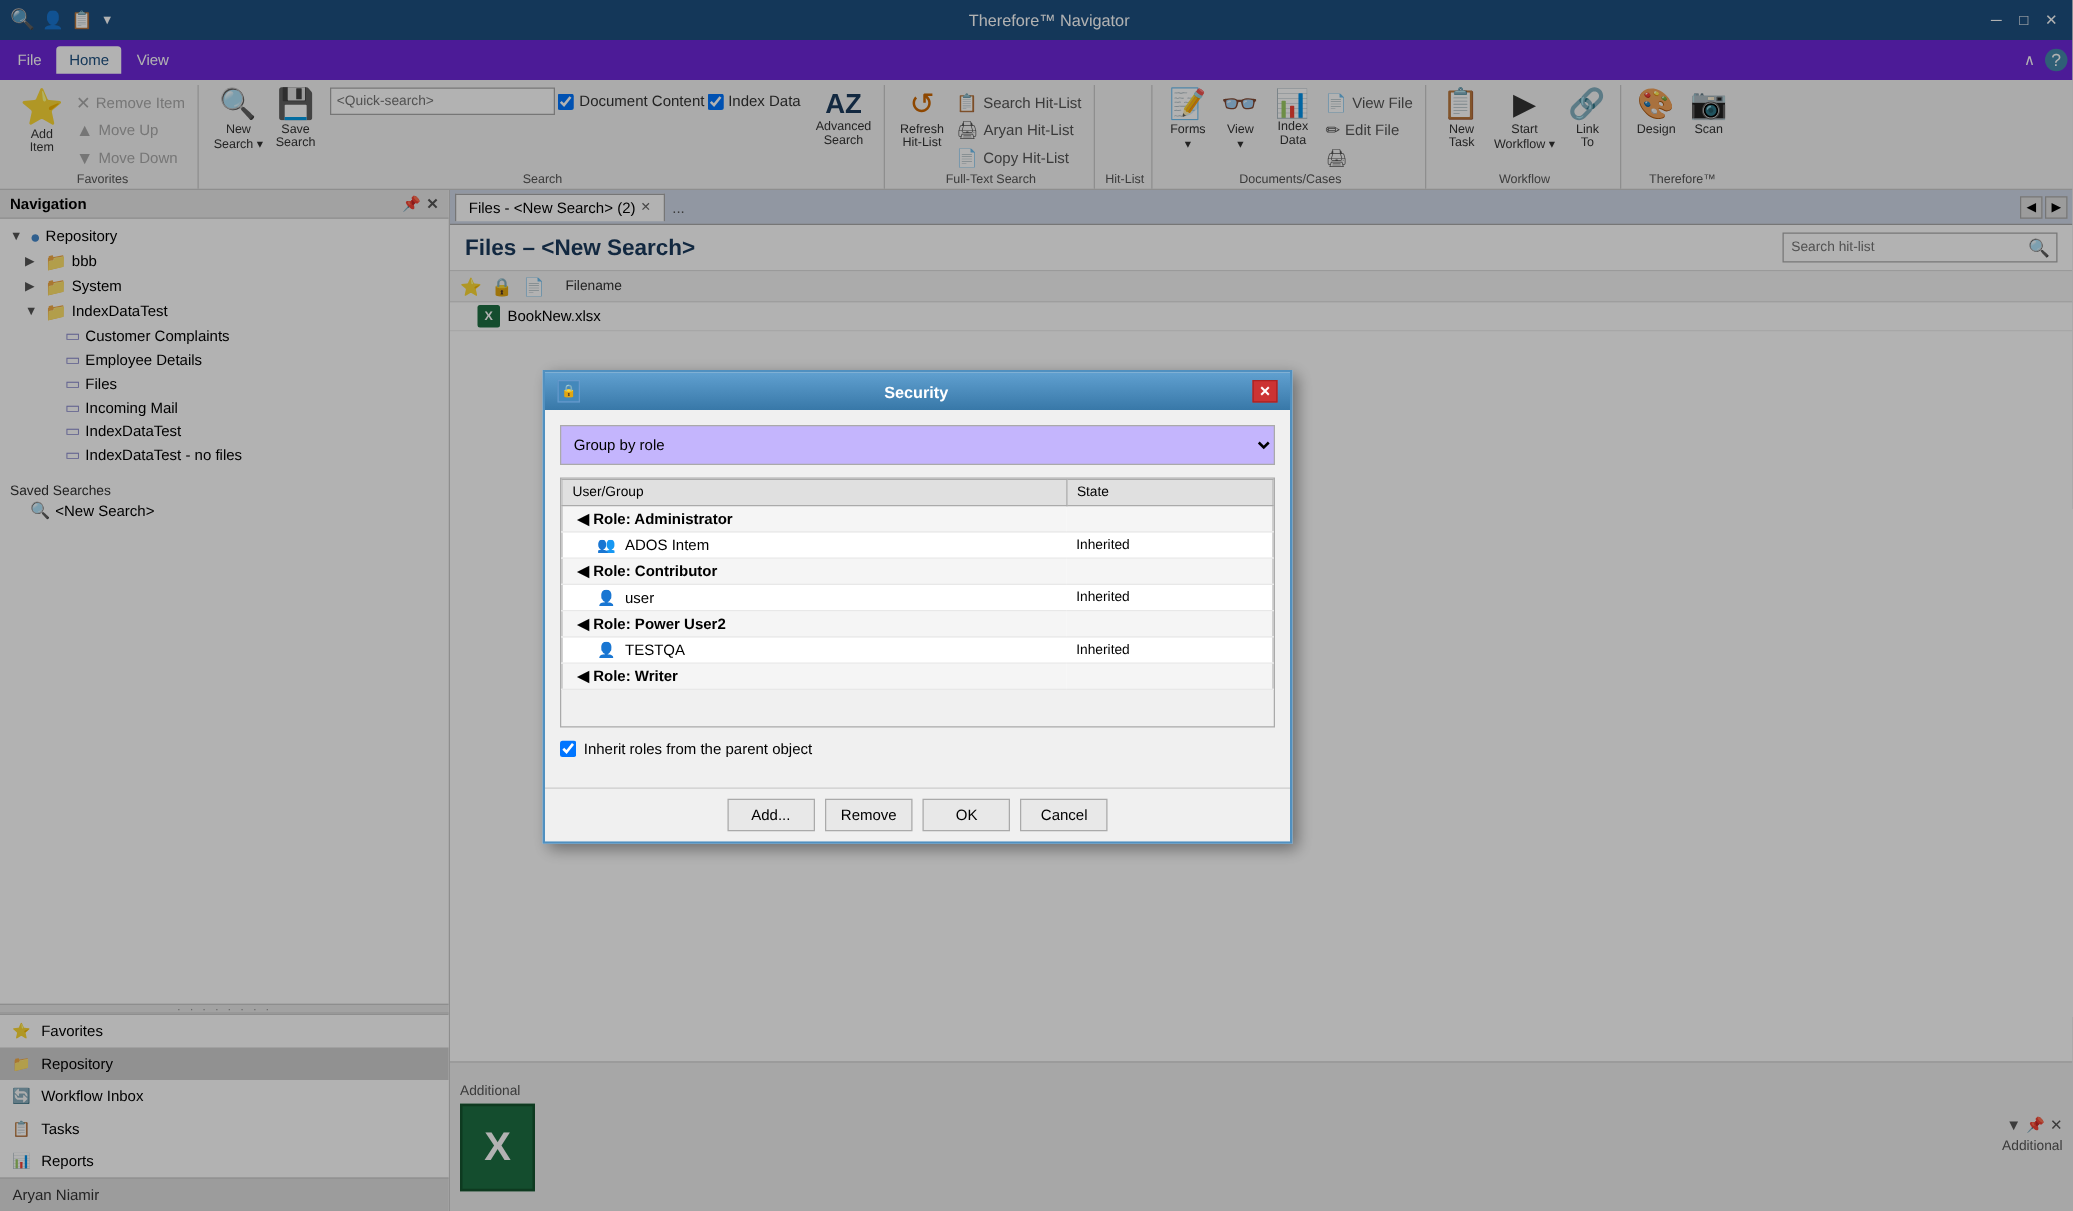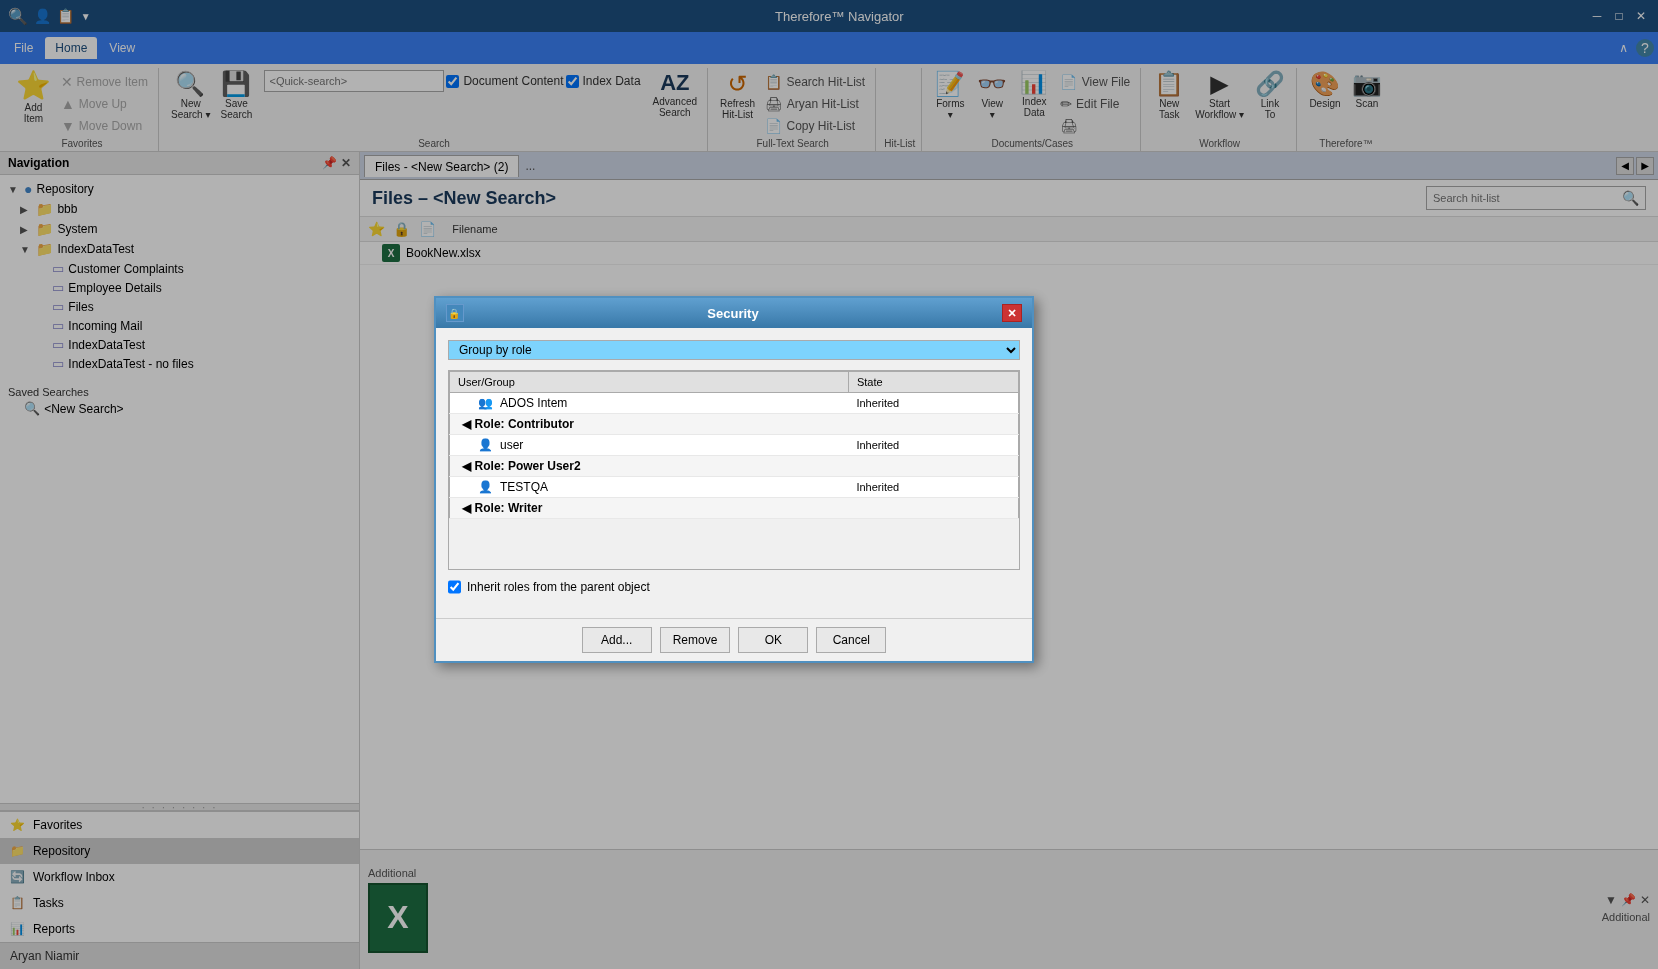--- a/index.html
+++ b/index.html
@@ -15,21 +15,21 @@
       padding: 0 8px;
       color: white;
     }
     .title-bar-left { display: flex; align-items: center; gap: 6px; }
     .title-bar-title { flex: 1; text-align: center; font-size: 13px; color: white; }
     .title-bar-controls { display: flex; gap: 4px; }
     .title-bar-btn { width: 18px; height: 18px; background: transparent; border: none; color: white; cursor: pointer; font-size: 12px; display: flex; align-items: center; justify-content: center; }
 
     
     .menu-bar {
-      background: #3b82f6;
+      background: #6d28d9;
       height: 32px;
       display: flex;
       align-items: center;
       padding: 0 4px;
       gap: 2px;
     }
     .menu-item {
       padding: 4px 10px;
       color: white;
       cursor: pointer;
@@ -212,21 +212,20 @@
       background: white;
       border: 1px solid #aaa;
       border-bottom: none;
       padding: 4px 10px;
       font-size: 11px;
       cursor: pointer;
       display: flex;
       align-items: center;
       gap: 4px;
       height: 22px;
-      flex-direction: column;
     }
     .tab-close { font-size: 10px; color: #666; cursor: pointer; }
     .tab-more { font-size: 12px; color: #555; padding: 0 4px; cursor: pointer; }
     .tab-nav { margin-left: auto; display: flex; gap: 2px; }
     .tab-nav-btn { width: 18px; height: 18px; background: #e0e0e0; border: 1px solid #aaa; cursor: pointer; display: flex; align-items: center; justify-content: center; font-size: 10px; }
 
     
     .file-list-header {
       padding: 6px 12px;
       background: white;
@@ -328,25 +327,25 @@
       font-weight: bold;
     }
     .dialog-body {
       padding: 12px;
     }
     .dialog-dropdown-row {
       margin-bottom: 10px;
     }
     .dialog-dropdown {
       width: 100%;
-      height: 20px;
+      height: 32px;
       border: 1px solid #aaa;
       padding: 0 6px;
       font-size: 12px;
-      background: #7dd3fc;
+      background: #c4b5fd;
     }
     .dialog-table {
       width: 100%;
       border-collapse: collapse;
       border: 1px solid #aaa;
       background: white;
       margin-bottom: 10px;
     }
     .dialog-table th {
       background: #e0e0e0;
@@ -768,20 +767,27 @@
       <div class="table-area">
         <table class="dialog-table">
           <thead>
             <tr>
               <th>User/Group</th>
               <th>State</th>
             </tr>
           </thead>
           <tbody>
 
+            <tr class="role-row">
+              <td>
+                <span>◀ </span>
+                <strong>Role: Administrator</strong>
+              </td>
+              <td></td>
+            </tr>
 
             <tr class="user-row">
               <td>
                 <span style="color:#5080c0; margin-right:4px;">👥</span>
                 <span>ADOS Intem</span>
               </td>
               <td>Inherited</td>
             </tr>
 
             <tr class="role-row">

